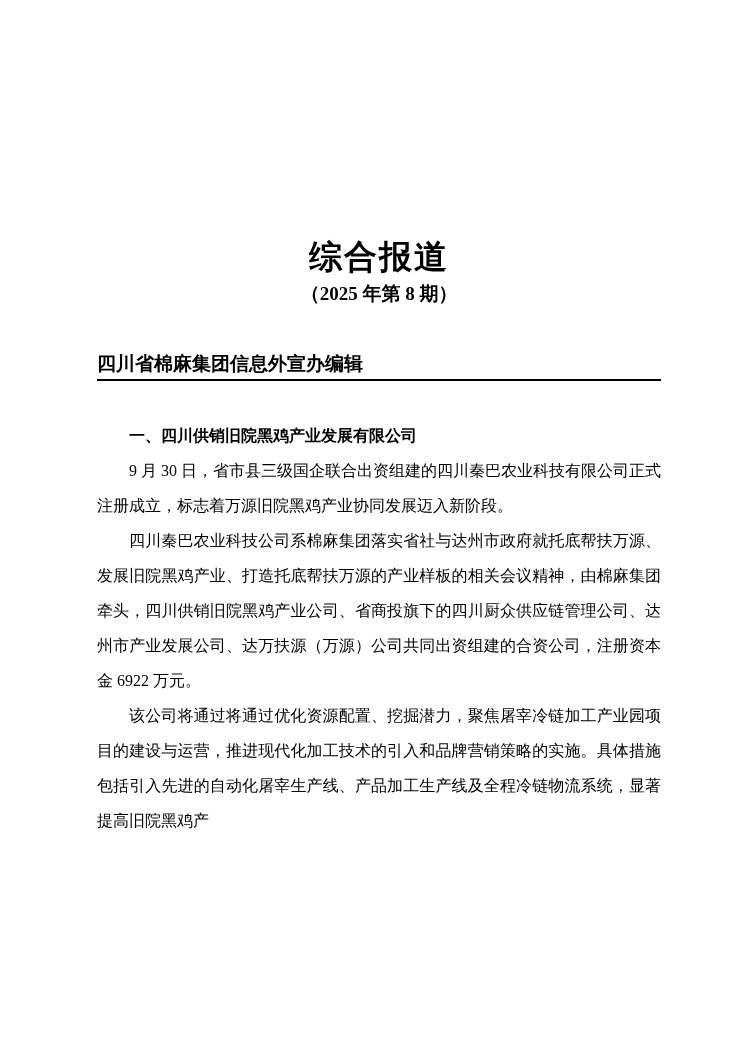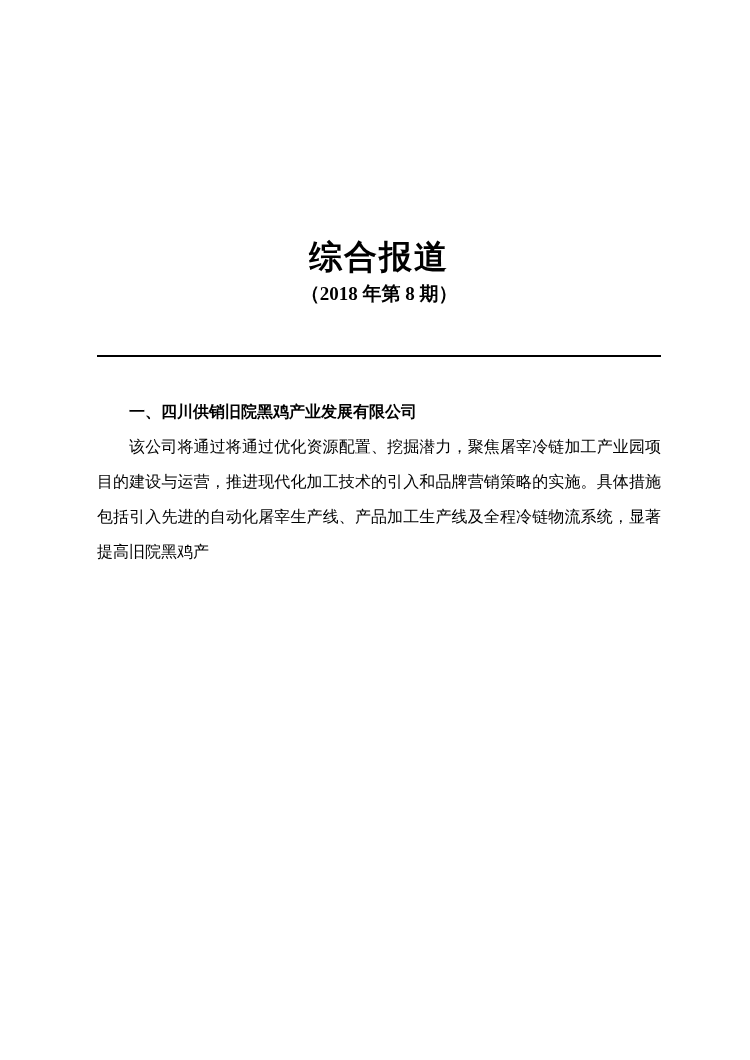--- a/index.html
+++ b/index.html
@@ -68,24 +68,27 @@
   }
 </style>
 </head>
 <body>
 
 <div class="page">
   <div class="content">
 
     <div class="doc-header">
       <div class="title">综合报道</div>
-      <div class="issue">（2018 年第 8 期）</div>
+      <div class="issue">（2025 年第 8 期）</div>
       <div class="editor-row">
+        <span>四川省棉麻集团信息外宣办编辑</span>
       </div>
     </div>
 
     <div class="doc-body">
       <div class="heading-1">一、四川供销旧院黑鸡产业发展有限公司</div>
+      <p>9 月 30 日，省市县三级国企联合出资组建的四川秦巴农业科技有限公司正式注册成立，标志着万源旧院黑鸡产业协同发展迈入新阶段。</p>
+      <p>四川秦巴农业科技公司系棉麻集团落实省社与达州市政府就托底帮扶万源、发展旧院黑鸡产业、打造托底帮扶万源的产业样板的相关会议精神，由棉麻集团牵头，四川供销旧院黑鸡产业公司、省商投旗下的四川厨众供应链管理公司、达州市产业发展公司、达万扶源（万源）公司共同出资组建的合资公司，注册资本金 6922 万元。</p>
       <p>该公司将通过将通过优化资源配置、挖掘潜力，聚焦屠宰冷链加工产业园项目的建设与运营，推进现代化加工技术的引入和品牌营销策略的实施。具体措施包括引入先进的自动化屠宰生产线、产品加工生产线及全程冷链物流系统，显著提高旧院黑鸡产</p>
     </div>
 
   </div>
 </div>
 
 </body></html>

